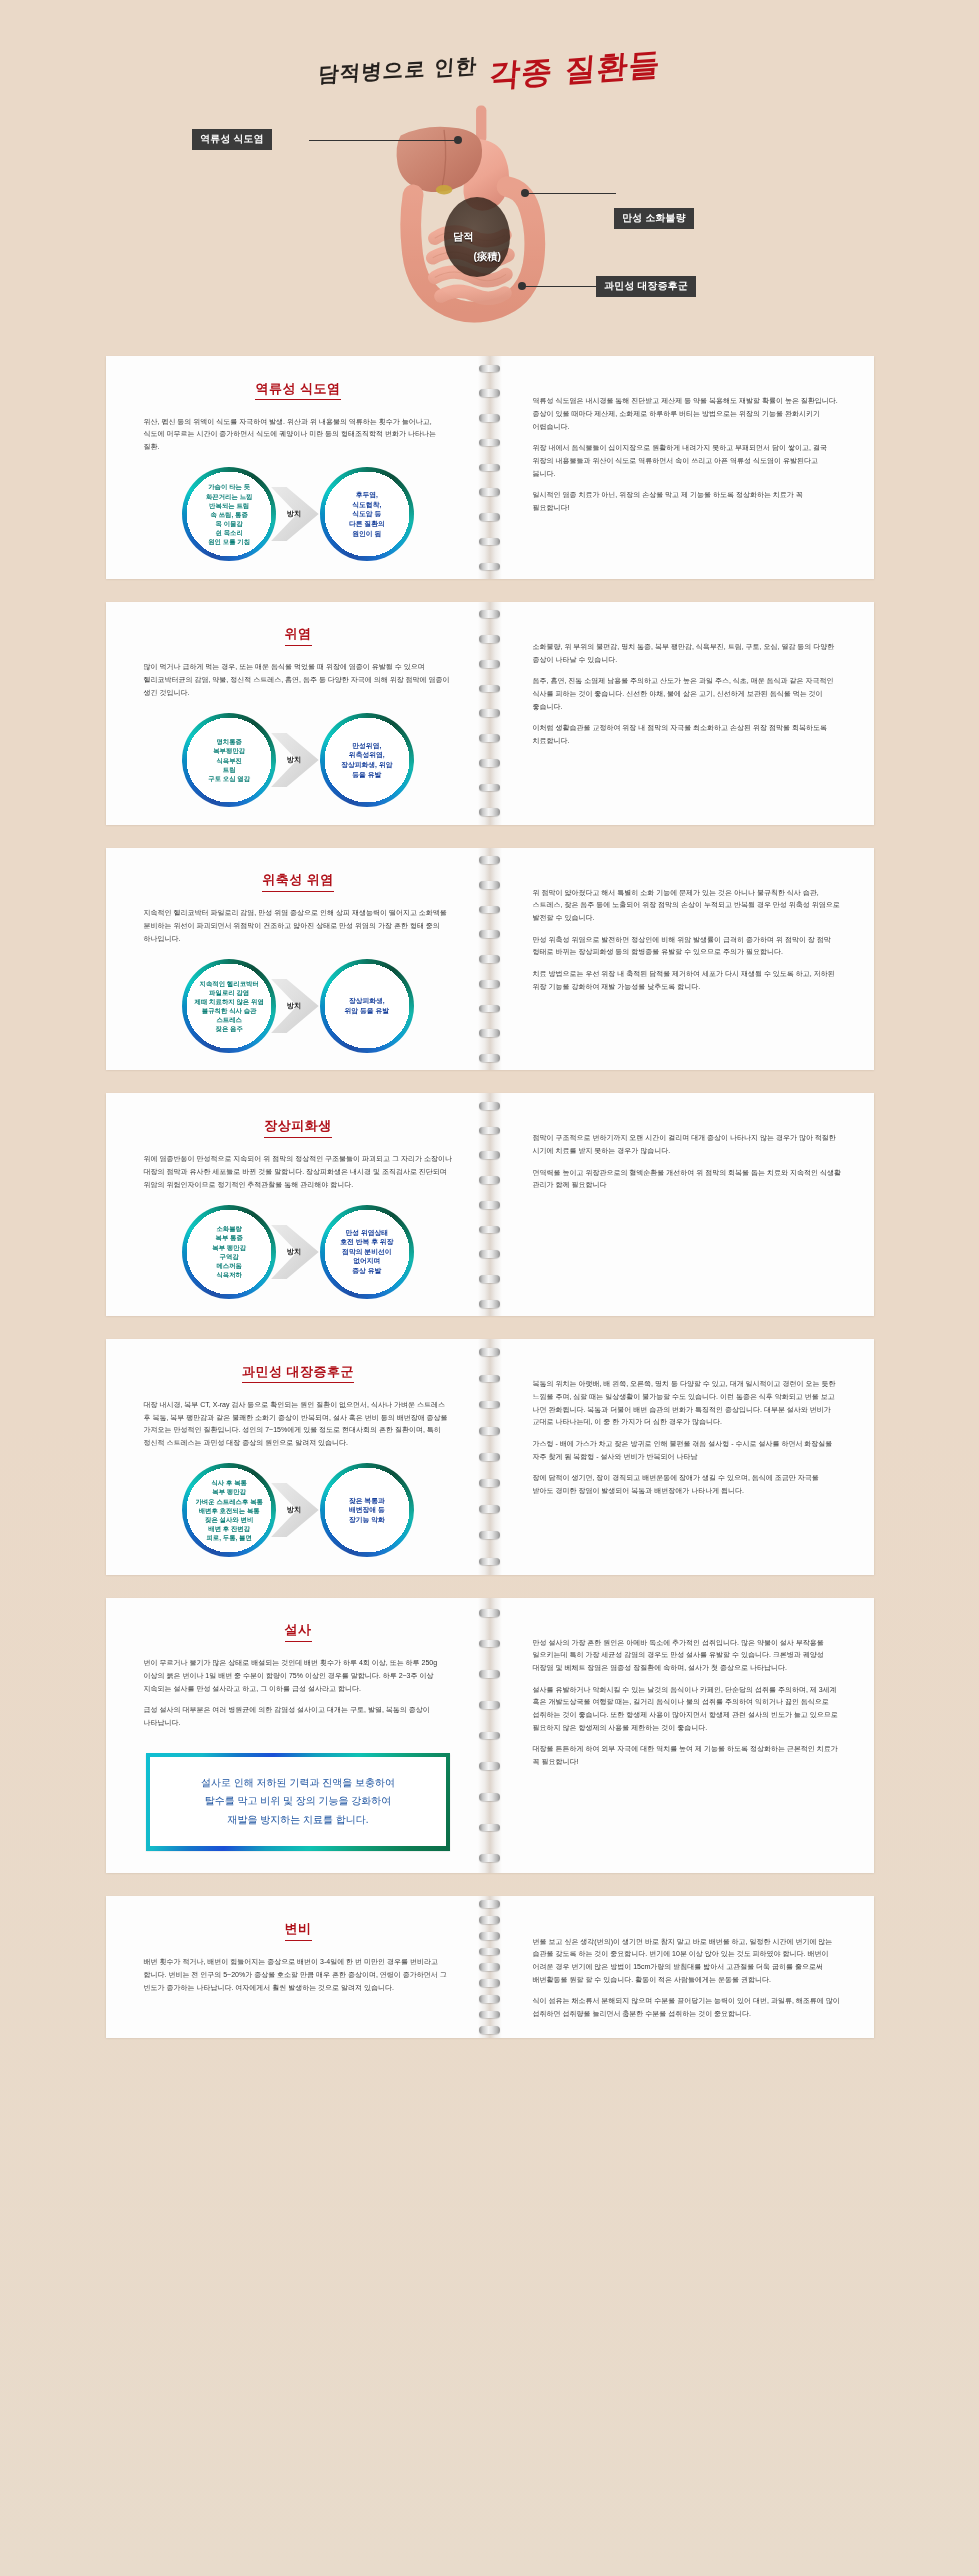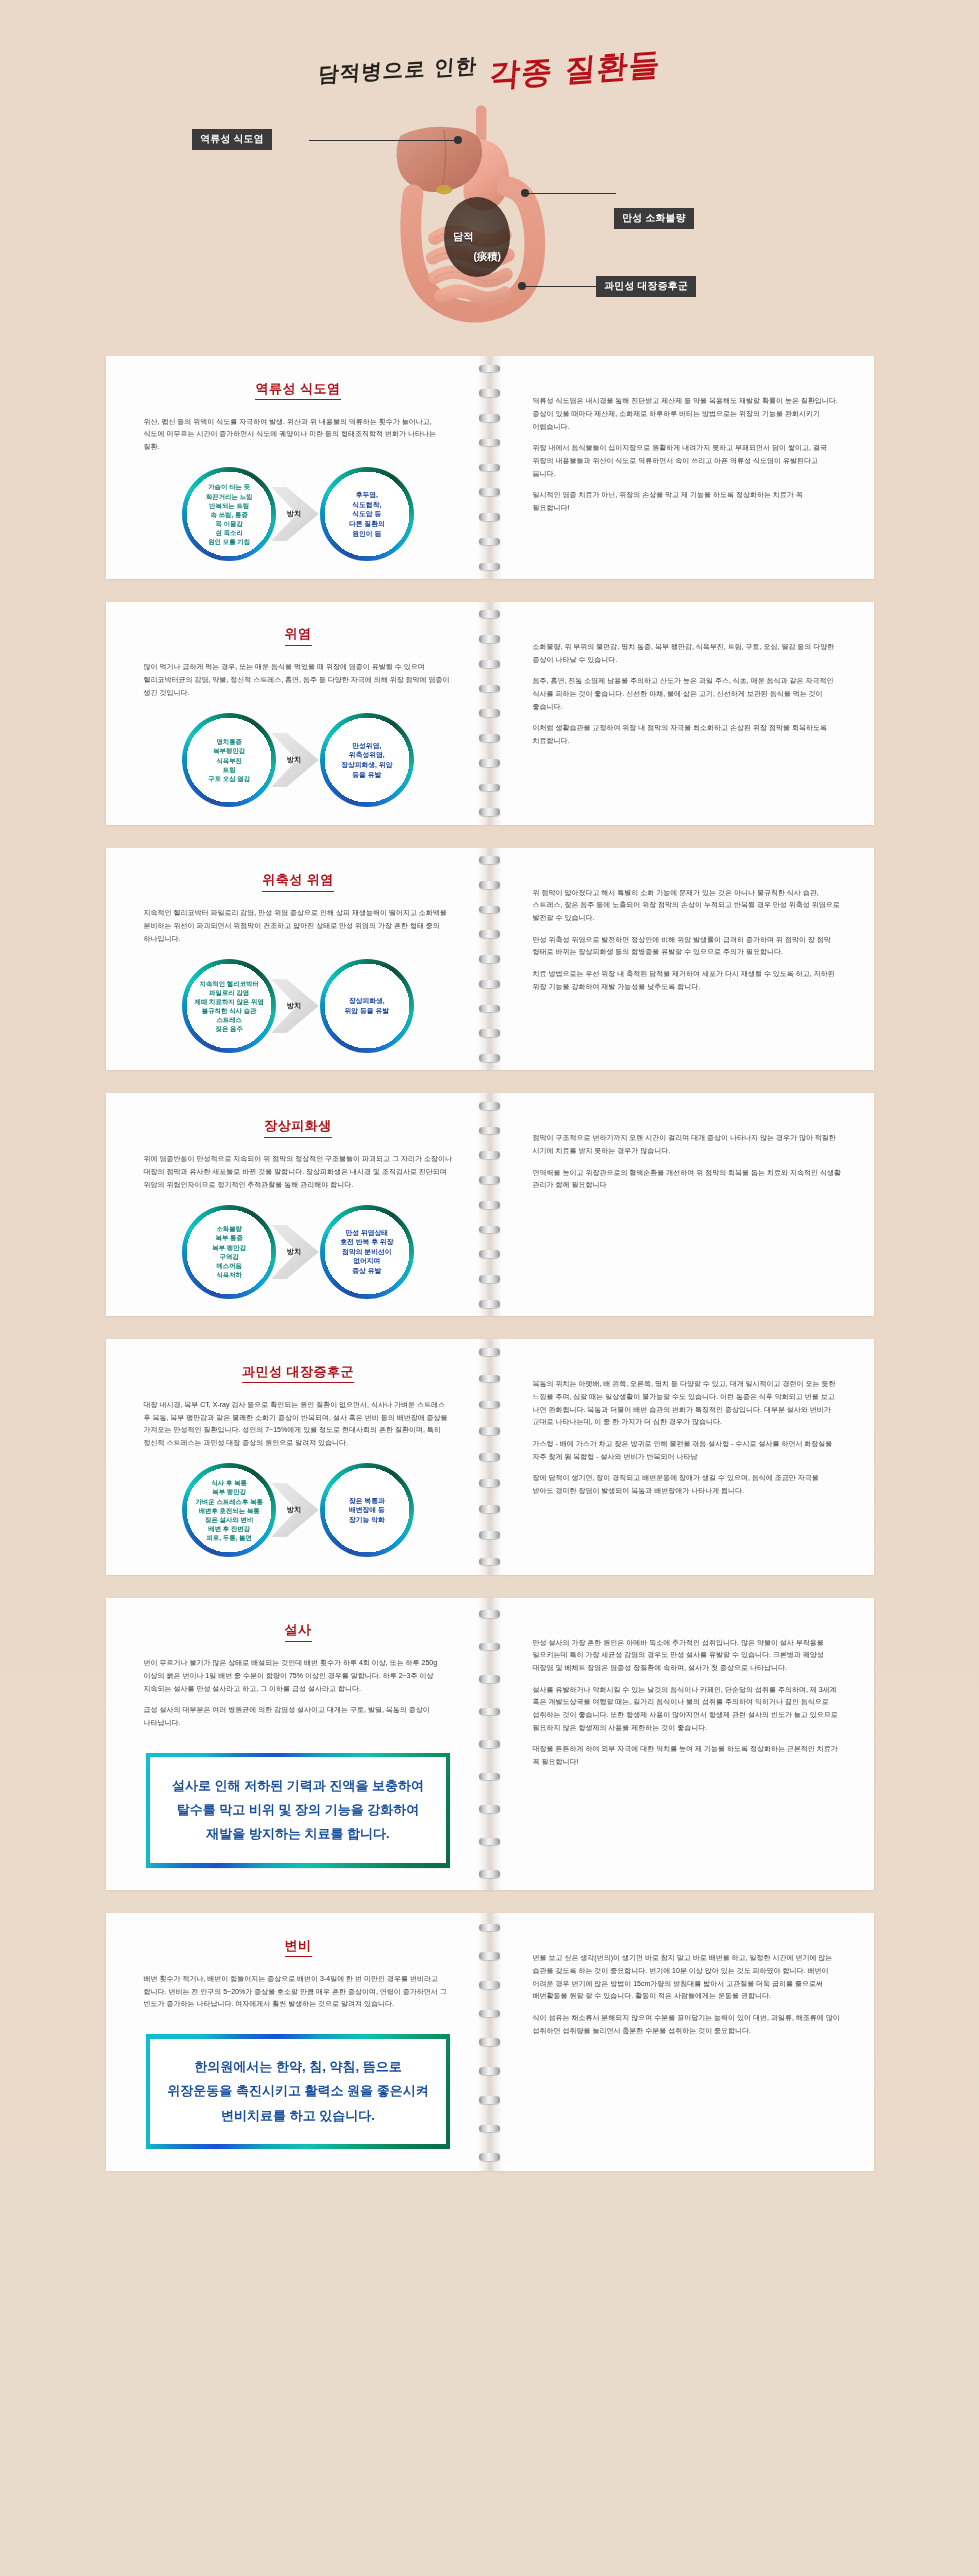--- a/index.html
+++ b/index.html
@@ -268,22 +268,22 @@
       #129fbe 48%, #0fc2b4 60%, #0f9f7a 74%, #0d7d54 88%, #0b6b46 100%);
     box-shadow: 0 0.5px 1.5px rgba(0,0,0,.15);
   }
   .hl-inner {
     background: #fff;
     padding: 16.5px 12.4px;
     text-align: center;
   }
   .hl-text {
     color: #19509e;
-    font-weight: 700;
-    font-size: 13px;
+    font-weight: 400;
+    font-size: 10px;
     line-height: 1.86;
     white-space: pre-line;
   }
 </style>
 </head>
 <body>
 
 <div class="page">
 
   <div class="header">
@@ -659,27 +659,21 @@
           <div class="ring"></div>
         </div>
         <div class="col col-right">
           <div class="spacer-top"></div>
           <p class="para">만성 설사의 가장 흔한 원인은 아메바 독소에 추가적인 섭취입니다. 많은 약물이 설사 부작용을 일으키는데 특히 가장 세균성 감염의 경우도 만성 설사를 유발할 수 있습니다. 크론병과 궤양성 대장염 및 베체트 장염은 염증성 장질환에 속하며, 설사가 첫 증상으로 나타납니다.</p>
           <p class="para">설사를 유발하거나 악화시킬 수 있는 날것의 음식이나 카페인, 단순당의 섭취를 주의하며, 제 3세계 혹은 개발도상국을 여행할 때는, 길거리 음식이나 물의 섭취를 주의하여 익히거나 끓인 음식으로 섭취하는 것이 좋습니다. 또한 항생제 사용이 많아지면서 항생제 관련 설사의 빈도가 늘고 있으므로 필요하지 않은 항생제의 사용을 제한하는 것이 좋습니다.</p>
           <p class="para">대장을 튼튼하게 하여 외부 자극에 대한 역치를 높여 제 기능을 하도록 정상화하는 근본적인 치료가 꼭 필요합니다!</p>
         </div>
       </div>
       <div class="card">
-        <div class="col col-left"><div class="card-title"><span>변비</span></div><p class="para">배변 횟수가 적거나, 배변이 힘들어지는 증상으로 배변이 3-4일에 한 번 미만인 경우를 변비라고 합니다. 변비는 전 인구의 5~20%가 증상을 호소할 만큼 매우 흔한 증상이며, 연령이 증가하면서 그 빈도가 증가하는 나타납니다. 여자에게서 훨씬 발생하는 것으로 알려져 있습니다.</p><div class="hl-box">
-            <div class="hl-inner">
-              <div class="hl-text">한의원에서는 한약, 침, 약침, 뜸으로
-위장운동을 촉진시키고 활력소 원을 좋은시켜
-변비치료를 하고 있습니다.</div>
-            </div>
-          </div></div>
+        <div class="col col-left"><div class="card-title"><span>변비</span></div><p class="para">배변 횟수가 적거나, 배변이 힘들어지는 증상으로 배변이 3-4일에 한 번 미만인 경우를 변비라고 합니다. 변비는 전 인구의 5~20%가 증상을 호소할 만큼 매우 흔한 증상이며, 연령이 증가하면서 그 빈도가 증가하는 나타납니다. 여자에게서 훨씬 발생하는 것으로 알려져 있습니다.</p></div>
         <div class="rings">
           <div class="ring"></div>
           <div class="ring"></div>
           <div class="ring"></div>
           <div class="ring"></div>
           <div class="ring"></div>
           <div class="ring"></div>
           <div class="ring"></div>
           <div class="ring"></div>
           <div class="ring"></div>

